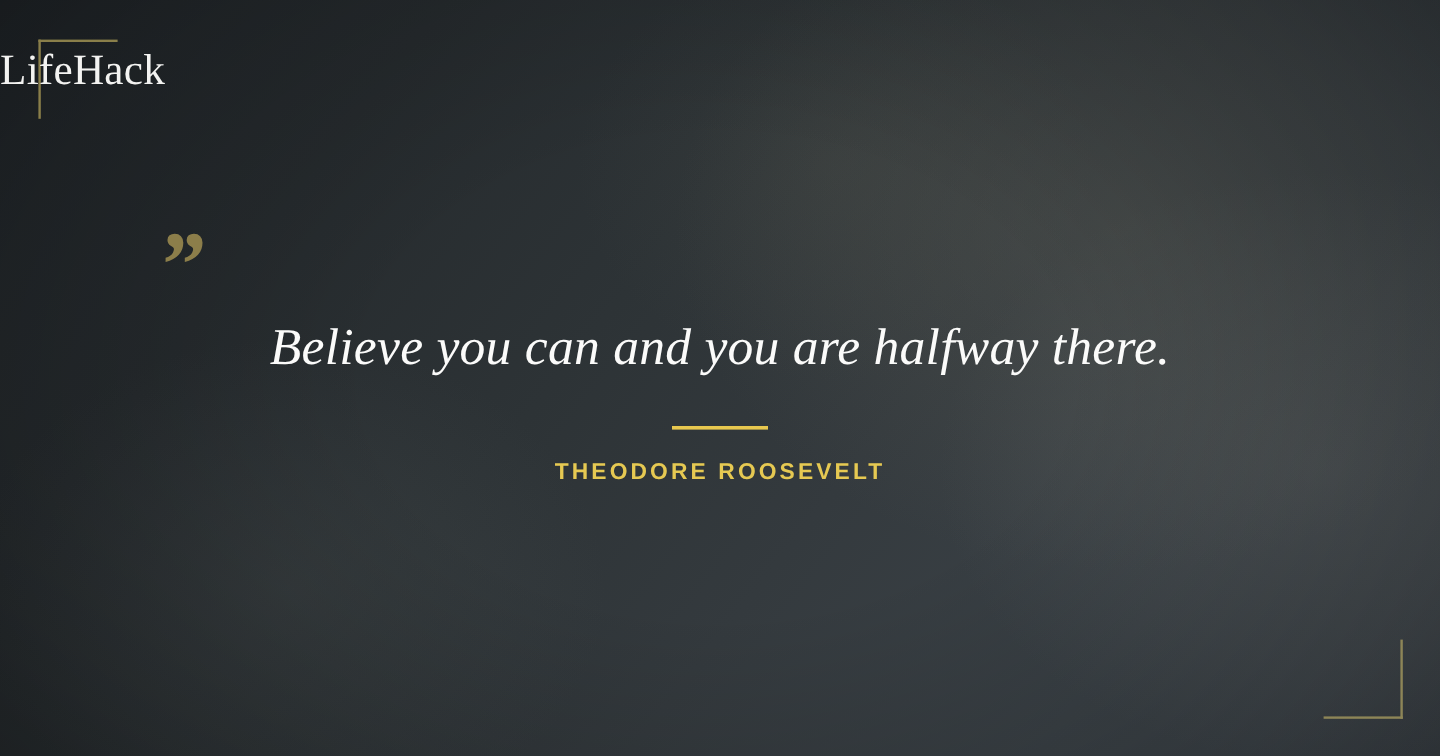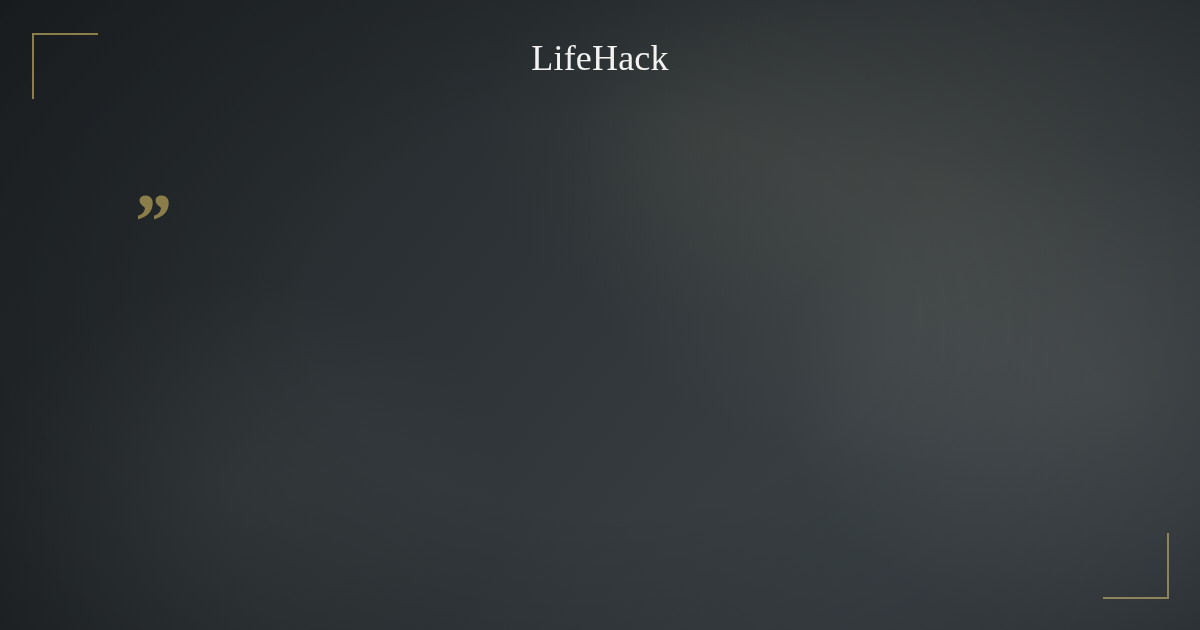--- a/index.html
+++ b/index.html
@@ -51,21 +51,21 @@
     border-bottom: 2px solid #8d8557;
     border-right: 2px solid #8d8557;
   }
 
   
   .logo {
     position: absolute;
     top: 40px;
     left: 0;
     width: 100%;
-    text-align: center;
+    text-align: left;
     font-family: "Liberation Serif", "DejaVu Serif", serif;
     font-size: 36px;
     font-weight: 400;
     letter-spacing: 0.2px;
     color: #f3f3f1;
     line-height: 1;
   }
 
   
   .quote-mark {
@@ -125,14 +125,21 @@
 
   <div class="vignette"></div>
 
   <div class="bracket bracket-tl"></div>
   <div class="bracket bracket-br"></div>
 
   <div class="logo">LifeHack</div>
 
   <div class="quote-mark">”</div>
 
+  <div class="quote-wrap">
+    <p class="quote-text">Believe you can and you are halfway there.</p>
+
+    <div class="divider"></div>
+
+    <div class="attribution">THEODORE ROOSEVELT</div>
+  </div>
 
 </div>
 
 </body></html>

